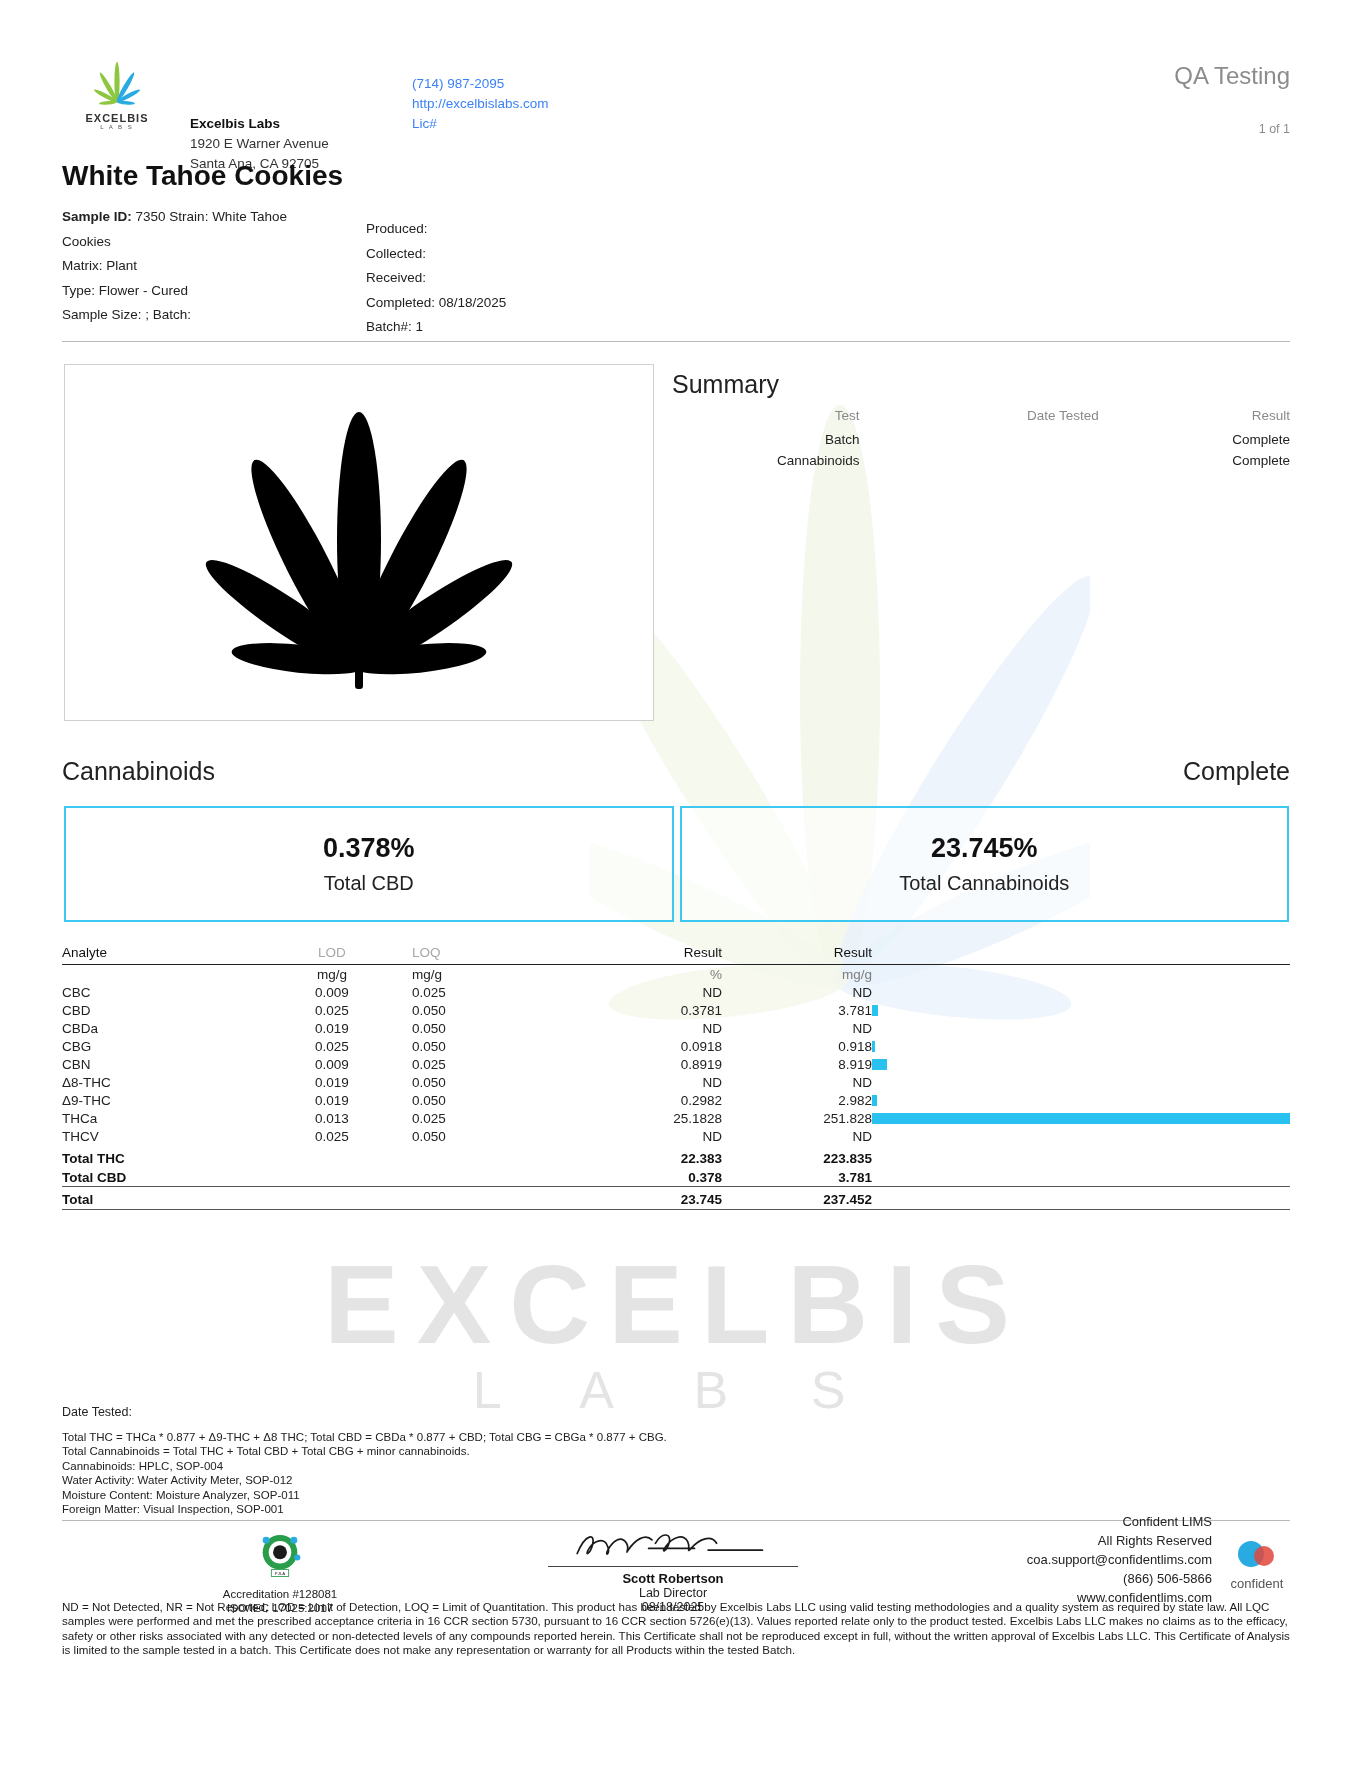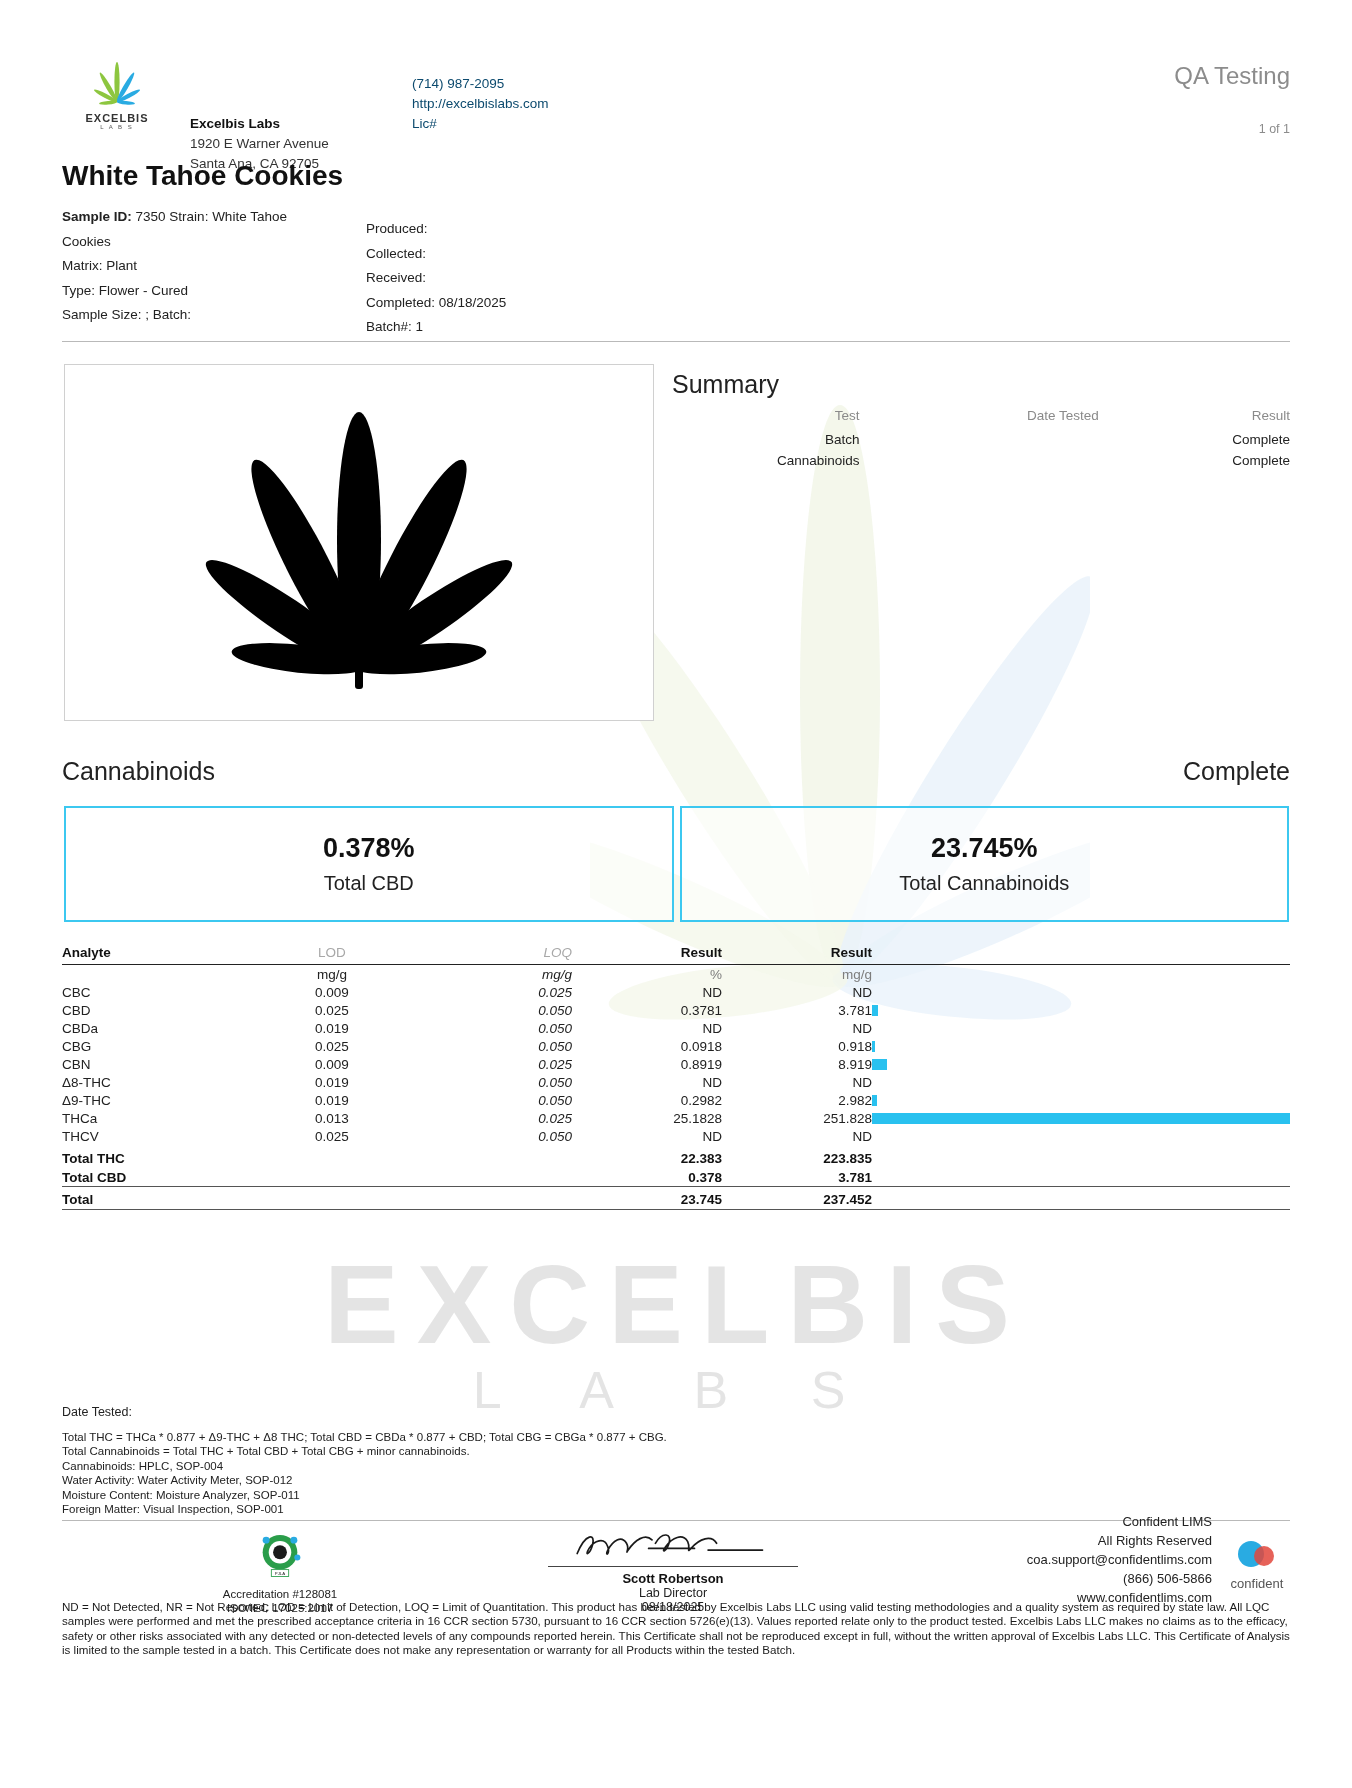--- a/index.html
+++ b/index.html
@@ -96,21 +96,21 @@
     font-size: 13.5px;
     line-height: 20px;
     color: #333;
   }
   .lab-info .lab-name { font-weight: bold; color: #111; margin-top: 40px; }
   .contact-info {
     position: absolute;
     left: 350px; top: 12px;
     font-size: 13.5px;
     line-height: 20px;
-    color: #0c4a6e;
+    color: #3b82f6;
   }
   .qa-title {
     position: absolute;
     right: 0; top: 0px;
     font-size: 24px;
     color: #8c8c8c;
     text-align: right;
   }
   .page-num {
     position: absolute;
@@ -232,30 +232,30 @@
     left: 62px; top: 945px;
     width: 1228px;
   }
   table.analytes {
     width: 1228px;
     border-collapse: collapse;
     font-size: 13.5px;
   }
   table.analytes th {
     font-size: 13.5px;
-    font-weight: bold;
+    font-weight: normal;
     color: #111;
     border-bottom: 1.4px solid #222;
     padding: 0 0 4px 0;
   }
   table.analytes th.muted { color: #a8a8a8; font-weight: normal; }
   table.analytes td { padding: 1.5px 0; color: #222; }
   .c-analyte { text-align: left; width: 190px; }
   .c-lod { text-align: center; width: 160px; color: #a8a8a8; }
-  .c-loq { text-align: right; width: 160px; color: #a8a8a8; font-style: italic; }
+  .c-loq { text-align: left; width: 160px; color: #a8a8a8; }
   .c-res-pct { text-align: right; width: 150px; }
   .c-res-mg { text-align: right; width: 150px; padding-right: 8px; }
   .c-bar { width: 418px; padding-left: 14px; }
   .unit-row td { color: #a8a8a8; padding-bottom: 3px; }
   .unit-row .c-res-pct, .unit-row .c-res-mg { color: #7d7d7d; }
   .bar {
     height: 11px;
     background: #29c1ef;
     display: block;
   }

